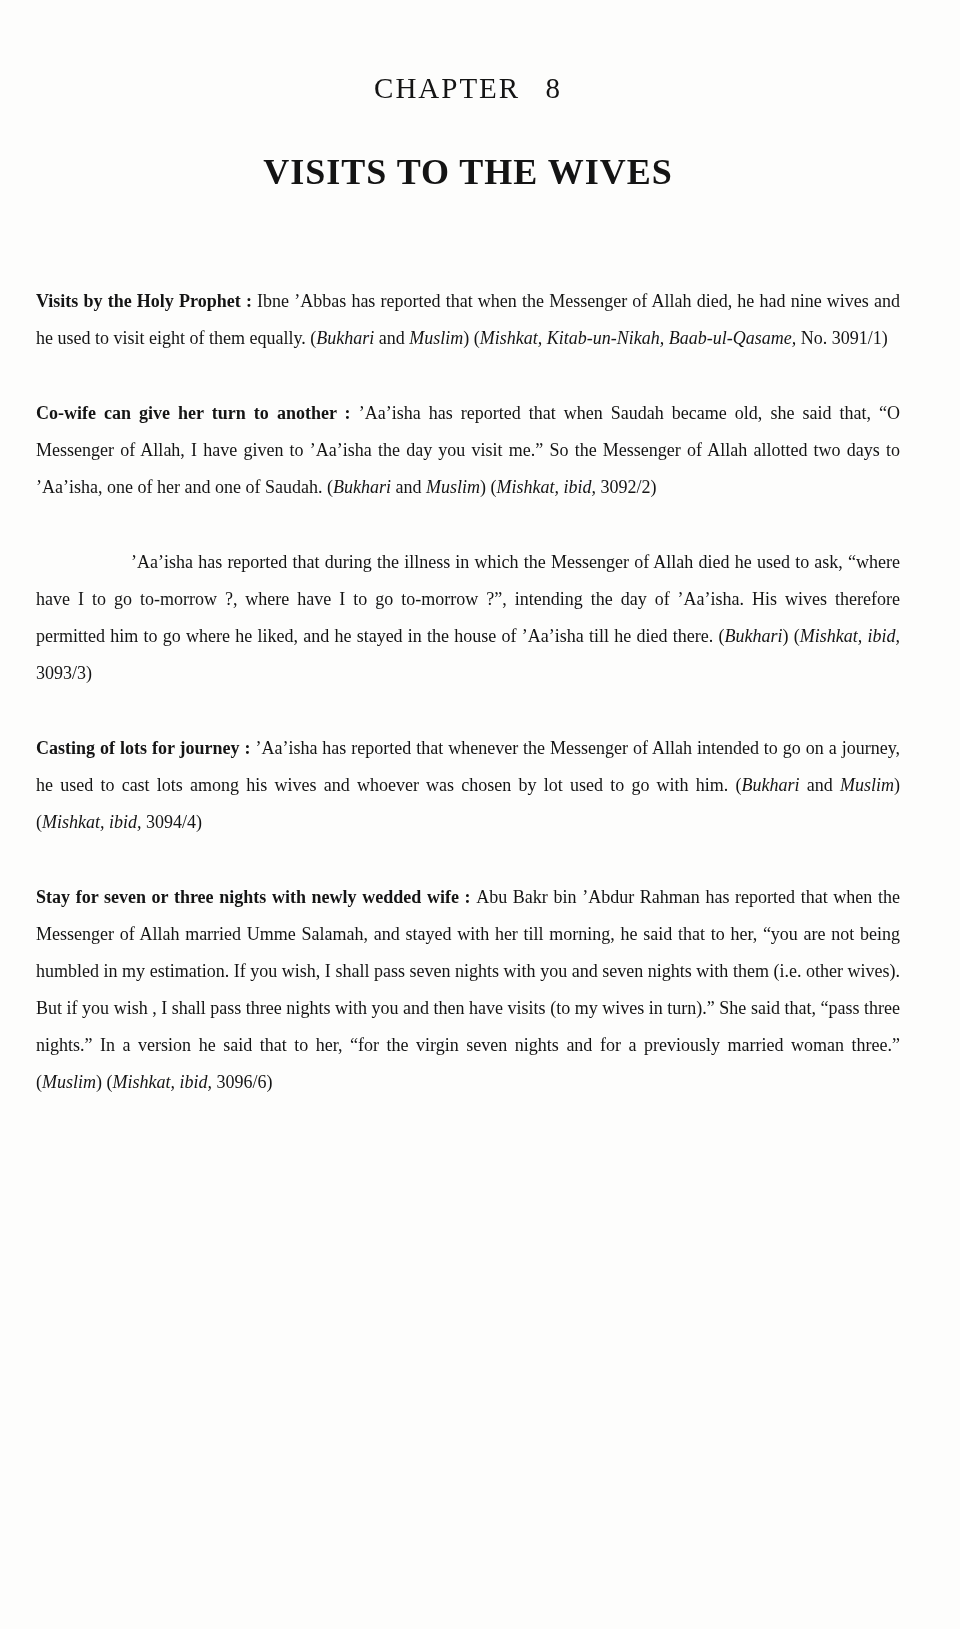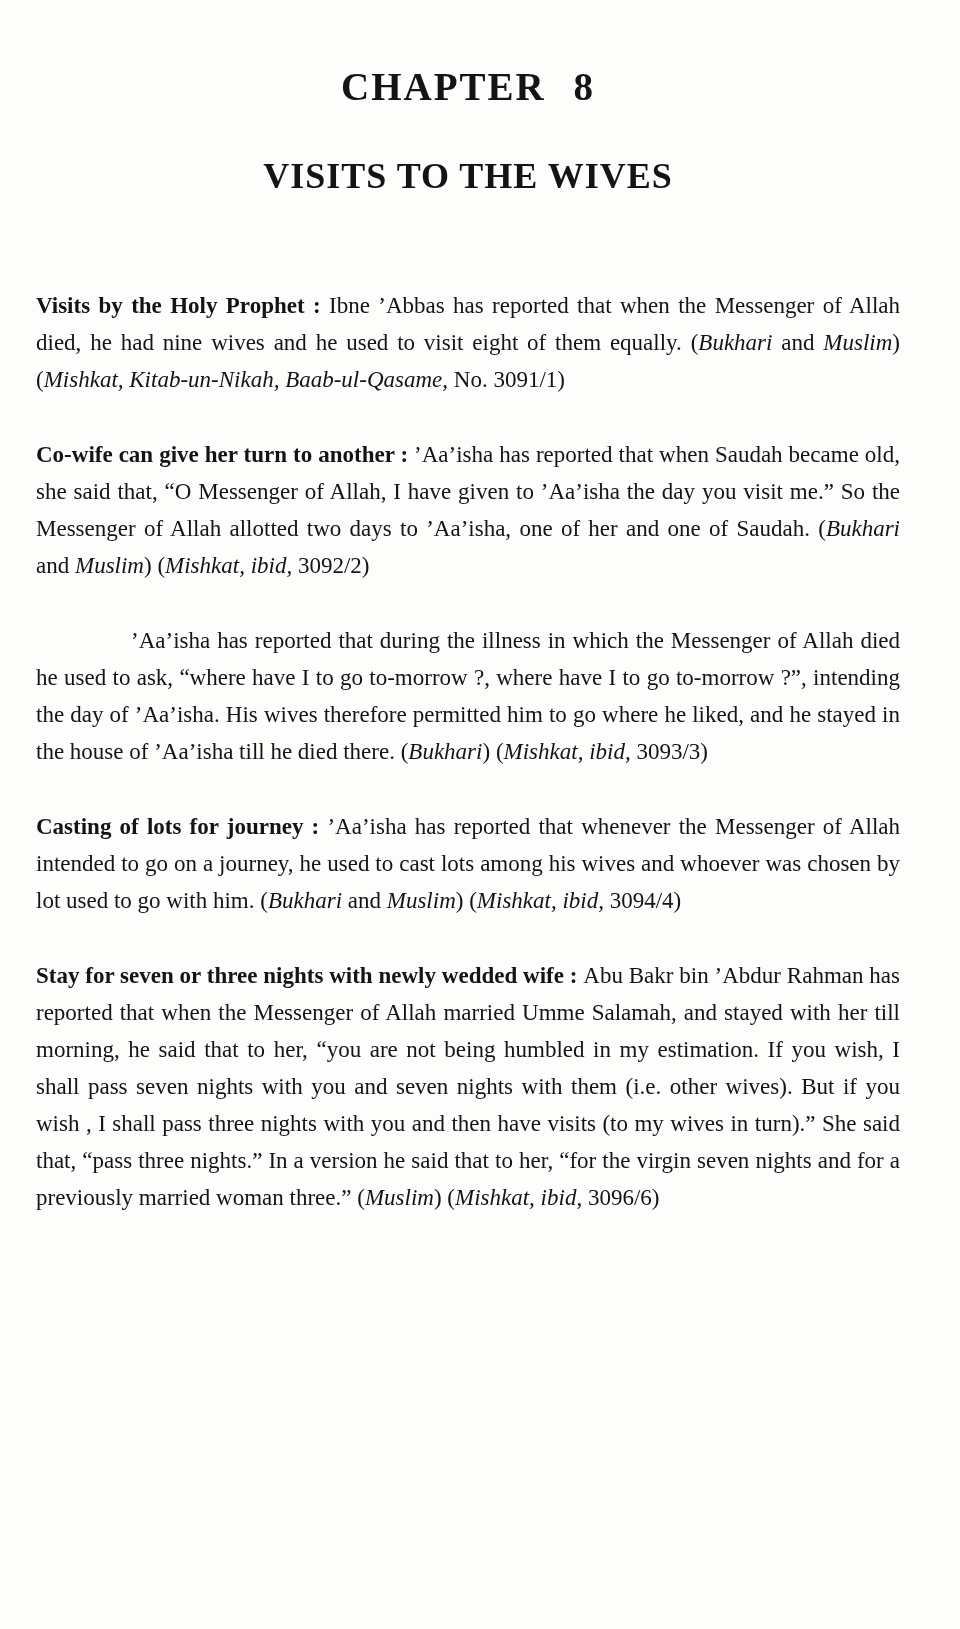--- a/index.html
+++ b/index.html
@@ -11,40 +11,40 @@
     color: #141414;
     font-family: "Liberation Serif", "DejaVu Serif", serif;
     -webkit-font-smoothing: antialiased;
   }
   .page {
     width: 960px;
     min-height: 1629px;
     padding: 56px 60px 40px 36px;
   }
   .chapter-heading {
-    margin: 8px;
+    margin: 16px;
     text-align: center;
-    font-size: 39px;
-    font-weight: bold;
+    font-size: 29px;
+    font-weight: normal;
     letter-spacing: 2px;
     word-spacing: 16px;
   }
   .page-title {
     margin: 46px 0 0 0;
     text-align: center;
     font-size: 36px;
     font-weight: bold;
     letter-spacing: 1px;
   }
   .paragraphs {
     margin-top: 90px;
   }
   .para {
     margin: 0 0 38px 0;
-    font-size: 23px;
+    font-size: 18px;
     line-height: 37px;
     text-align: justify;
   }
   .para.indent {
     text-indent: 95px;
   }
   .b { font-weight: bold; }
   .i { font-style: italic; }
 </style>
 </head>

